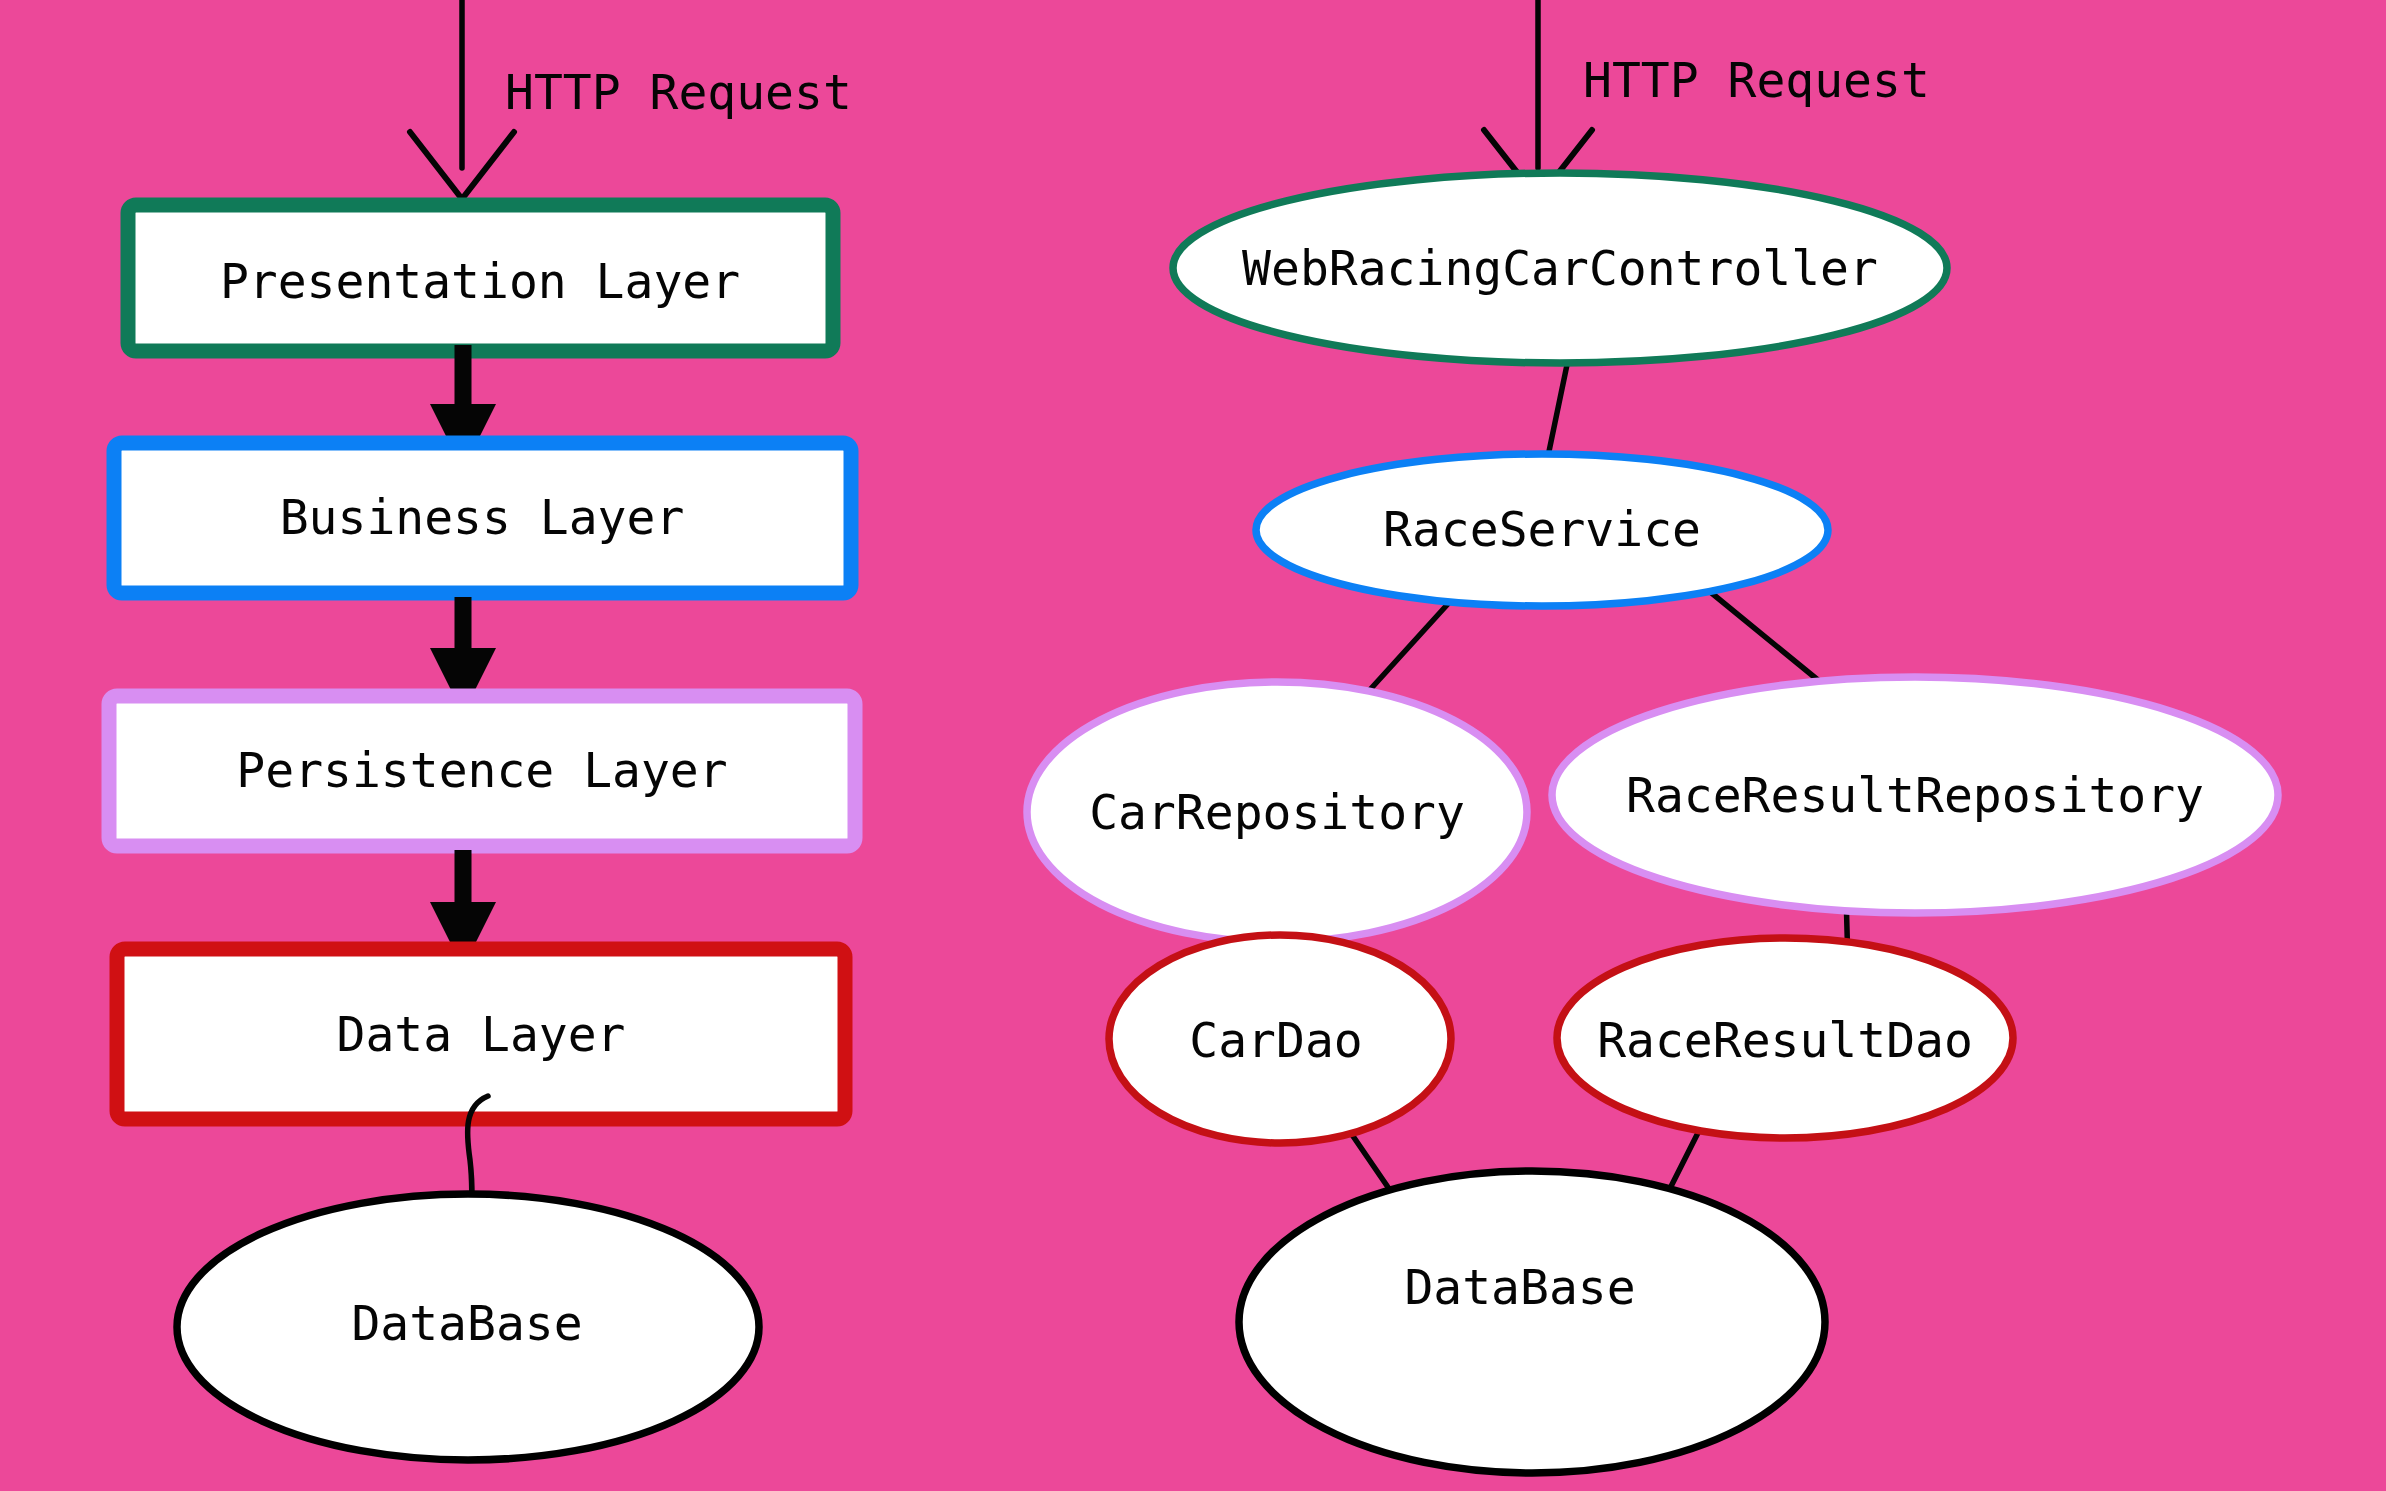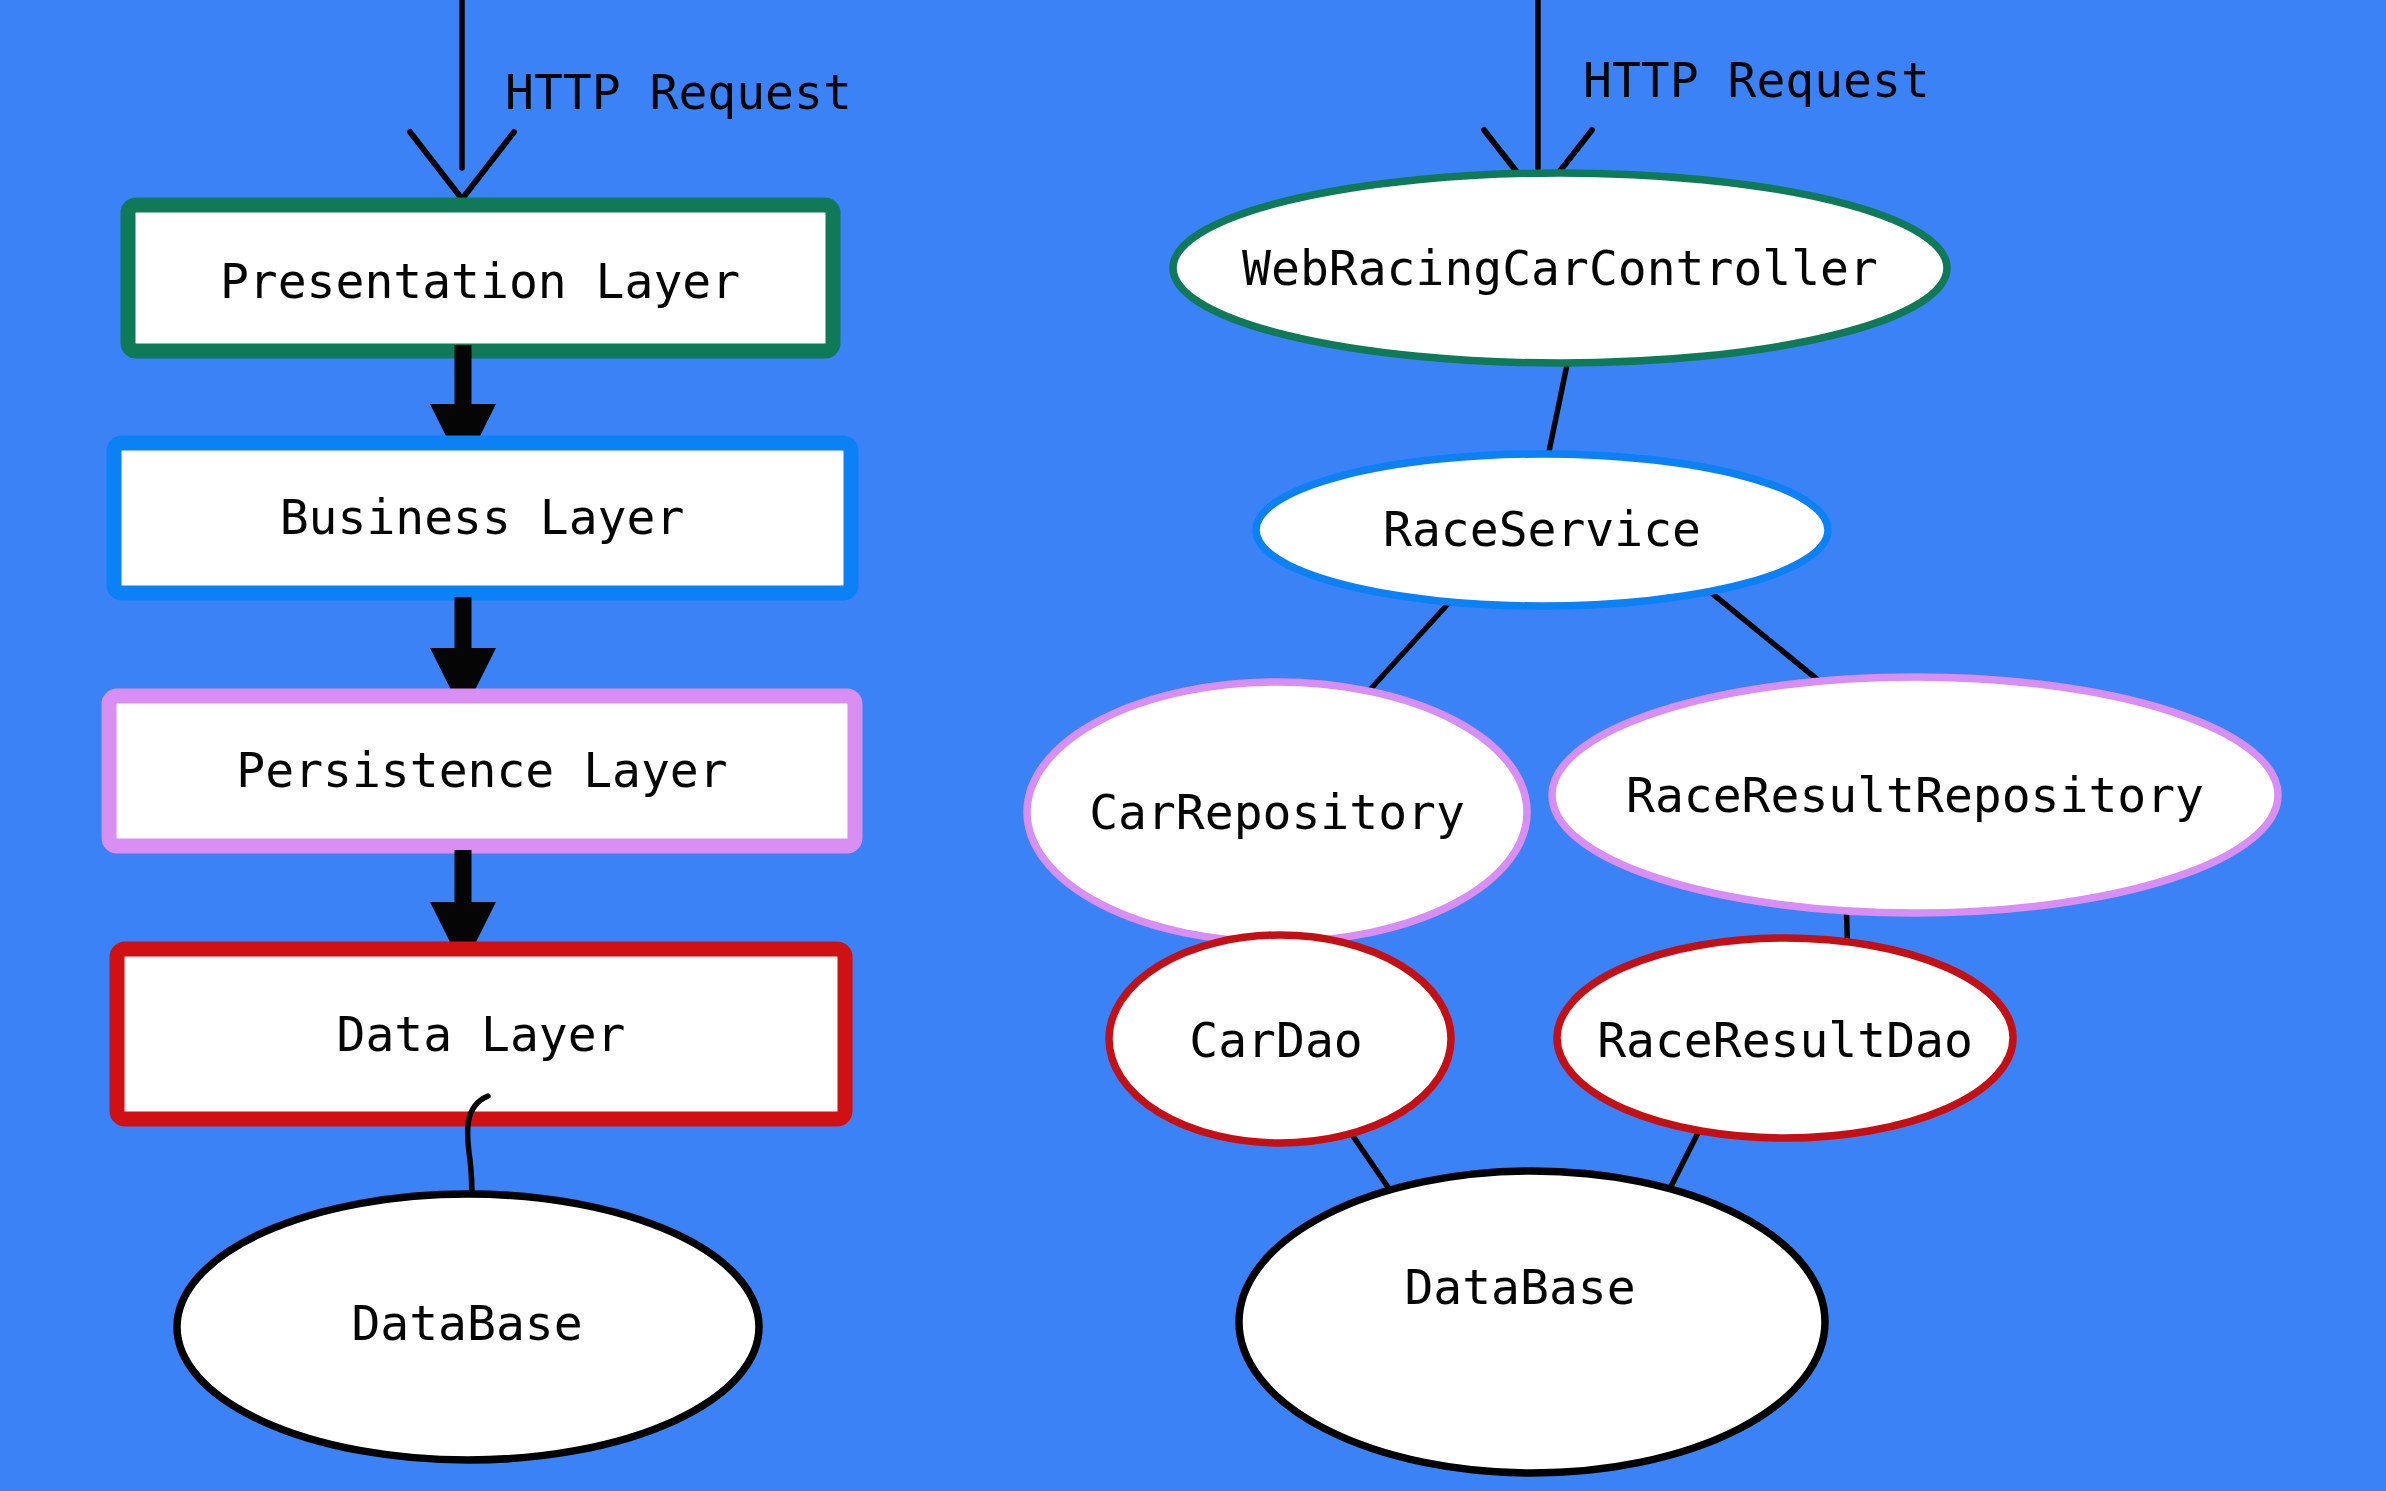--- a/index.html
+++ b/index.html
@@ -4,21 +4,21 @@
 <style>
   html, body {
     margin: 0;
     padding: 0;
     background: #ffffff;
   }
   .canvas {
     width: 2386px;
     height: 1491px;
     position: relative;
-    background: #3b82f6;
+    background: #ec4899;
     overflow: hidden;
   }
   svg {
     display: block;
     width: 100%;
     height: 100%;
   }
   text {
     font-family: "DejaVu Sans Mono", "Liberation Mono", monospace;
     font-size: 48px;

